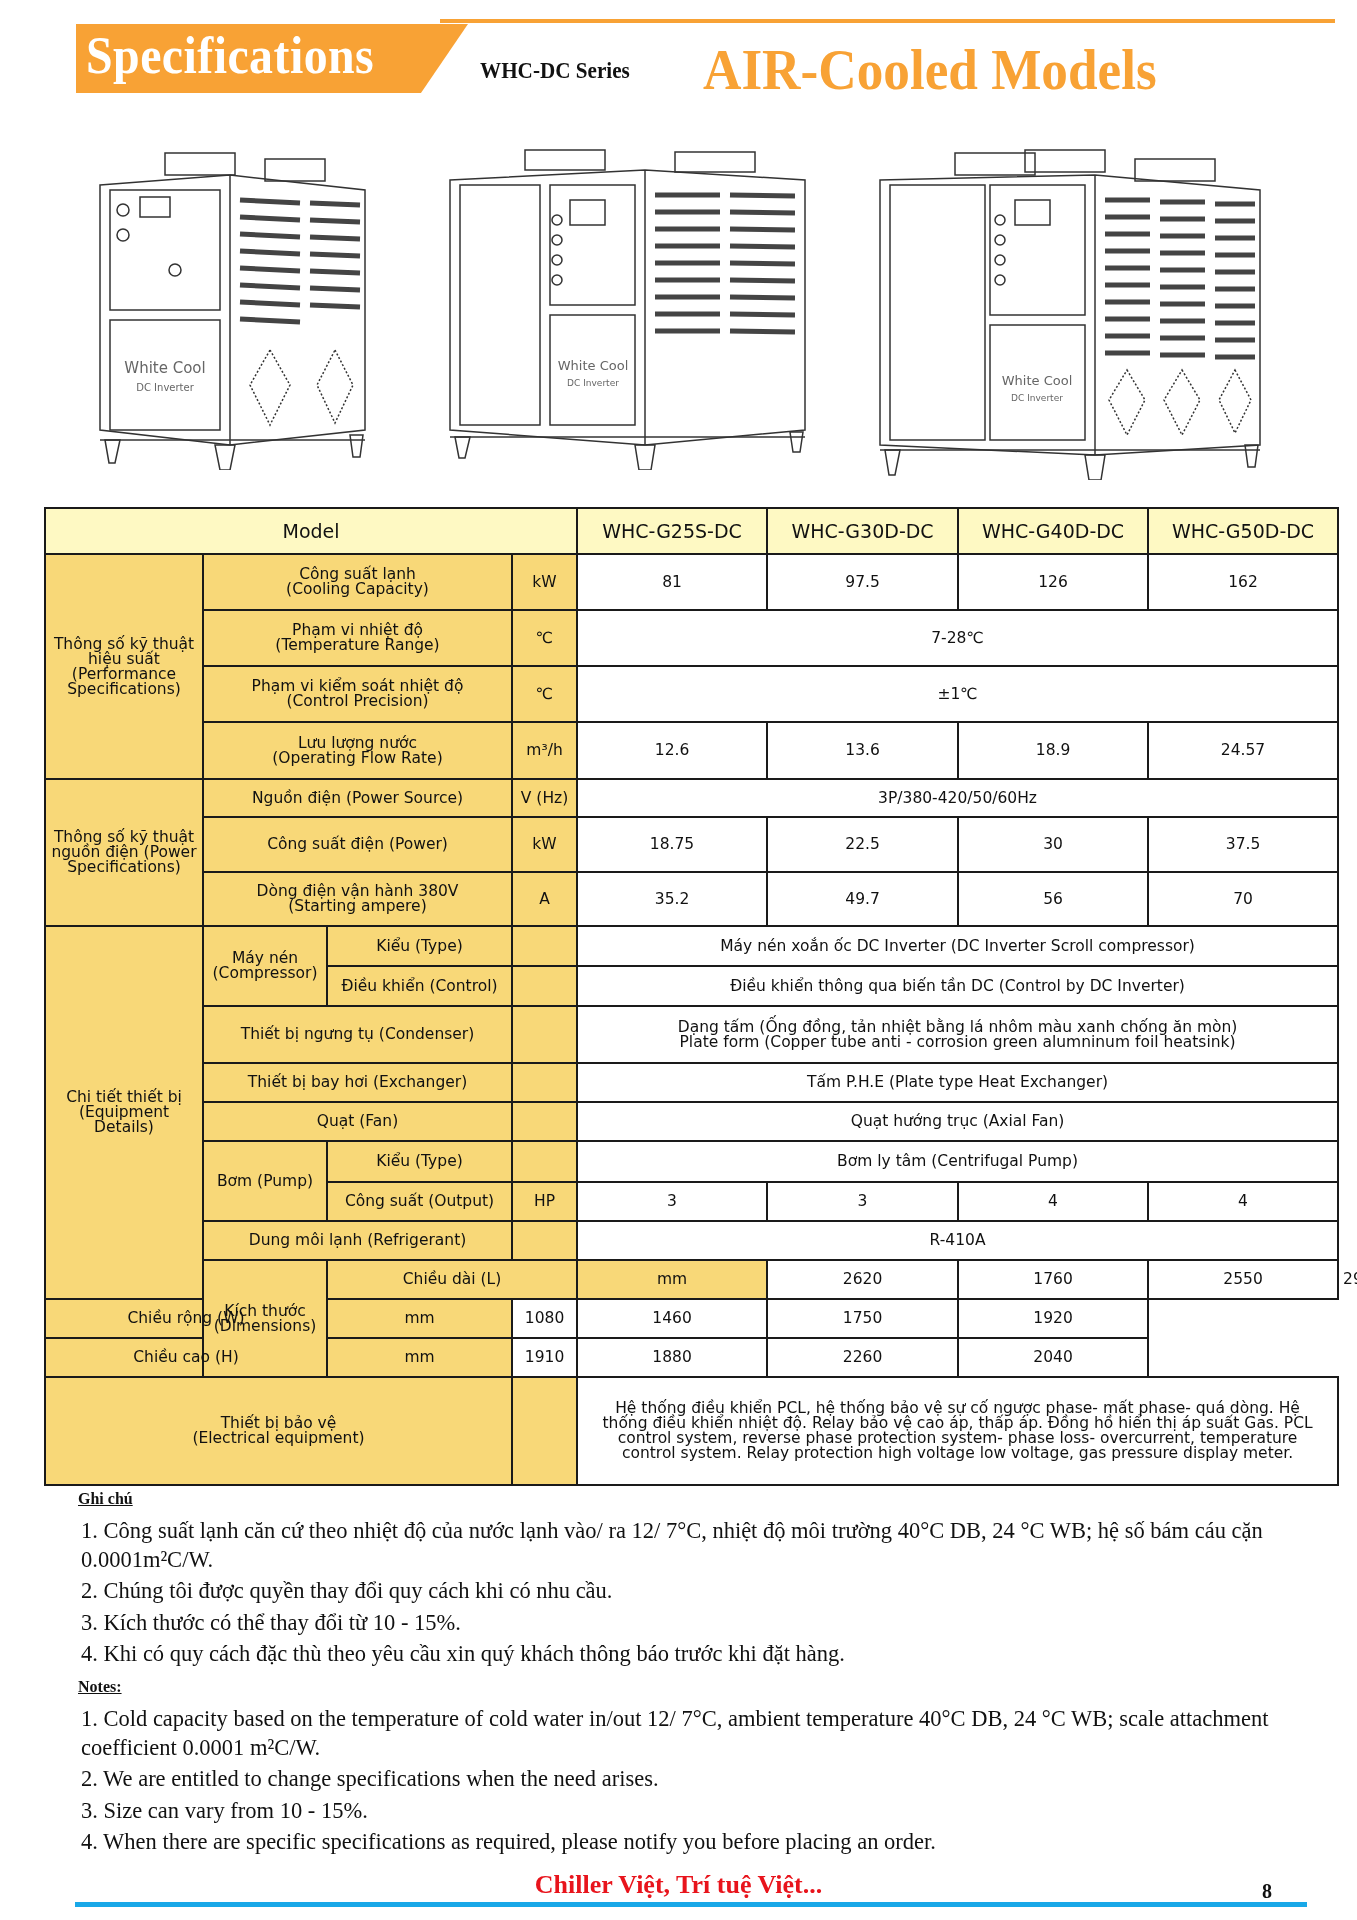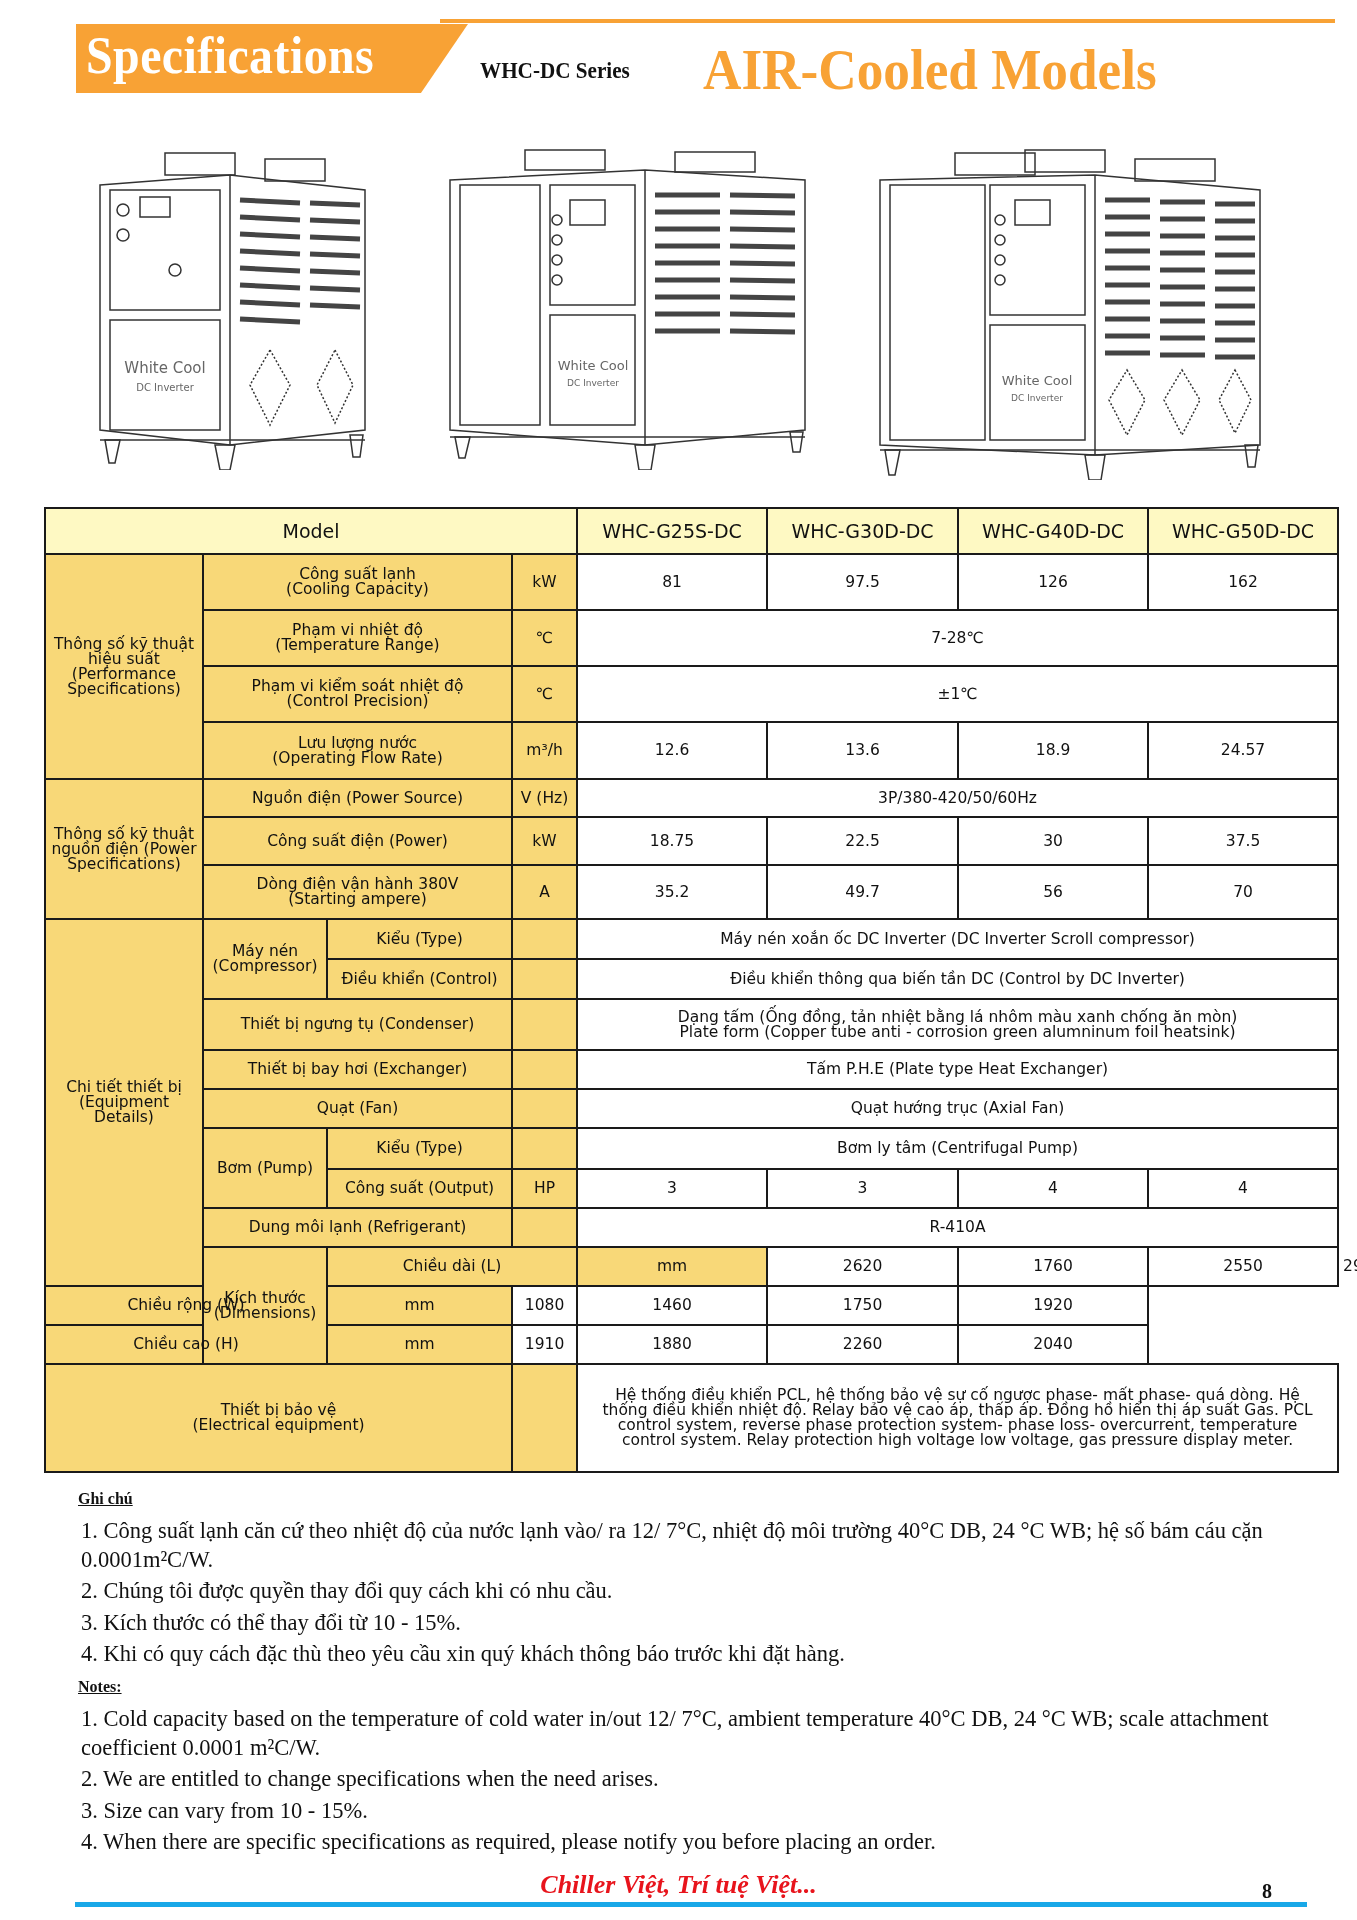--- a/index.html
+++ b/index.html
@@ -19,21 +19,21 @@
   table.spec td, table.spec th{border:2px solid #1a1a1a;text-align:center;vertical-align:middle;padding:0 4px;font-size:15.5px;line-height:15px;font-weight:normal;}
   table.spec th{background:#fef9c3;font-size:19px;height:42px;}
   .y{background:#f8d878;}
   .w{background:#fff;}
   .v{font-size:15px;border-radius:6px;}
   .small{font-size:15px;line-height:15px;}
   
   .notes{left:78px;top:1484px;width:1265px;font-family:"Liberation Serif","DejaVu Serif",serif;font-size:22.5px;line-height:28.6px;color:#111;}
   .notes h3{margin:0;font-size:16px;font-weight:bold;text-decoration:underline;line-height:30px;}
   .notes p{margin:3px;}
-  .slogan{left:0;width:1357px;top:1870px;text-align:center;font-family:"Liberation Serif","DejaVu Serif",serif;font-style:italic;font-weight:bold;font-size:26px;color:#e8141c;}
+  .slogan{left:0;width:1357px;top:1870px;text-align:center;font-family:"Liberation Serif","DejaVu Serif",serif;font-weight:bold;font-size:26px;color:#e8141c;}
   .pageno{left:1262px;top:1880px;font-family:"Liberation Serif","DejaVu Serif",serif;font-weight:bold;font-size:20px;color:#111;}
   .bottom-line{left:75px;top:1902px;width:1232px;height:5px;background:#19a8e8;}
 </style>
 </head>
 <body>
 
 <div class="abs top-line"></div>
 <div class="abs spec-box"></div>
 <div class="abs spec-title">Specifications</div>
 <div class="abs series">WHC-DC Series</div>
@@ -226,21 +226,21 @@
     <td class="w v">18.9</td>
     <td class="w v">24.57</td>
   </tr>
 
   <tr style="height:38px">
     <td rowspan="3" class="y">Thông số kỹ thuật nguồn điện (Power Specifications)</td>
     <td colspan="2" class="y">Nguồn điện (Power Source)</td>
     <td class="y">V (Hz)</td>
     <td colspan="4" class="w v">3P/380-420/50/60Hz</td>
   </tr>
-  <tr style="height:48px">
+  <tr style="height:55px">
     <td colspan="2" class="y">Công suất điện (Power)</td>
     <td class="y">kW</td>
     <td class="w v">18.75</td>
     <td class="w v">22.5</td>
     <td class="w v">30</td>
     <td class="w v">37.5</td>
   </tr>
   <tr style="height:54px">
     <td colspan="2" class="y"><span>Dòng điện vận hành 380V</span><br><span>(Starting ampere)</span></td>
     <td class="y">A</td>
@@ -255,21 +255,21 @@
     <td rowspan="2" class="y">Máy nén (Compressor)</td>
     <td class="y">Kiểu (Type)</td>
     <td class="y"></td>
     <td colspan="4" class="w v">Máy nén xoắn ốc DC Inverter (DC Inverter Scroll compressor)</td>
   </tr>
   <tr style="height:40px">
     <td class="y">Điều khiển (Control)</td>
     <td class="y"></td>
     <td colspan="4" class="w v">Điều khiển thông qua biến tần DC (Control by DC Inverter)</td>
   </tr>
-  <tr style="height:51px">
+  <tr style="height:57px">
     <td colspan="2" class="y">Thiết bị ngưng tụ (Condenser)</td>
     <td class="y"></td>
     <td colspan="4" class="w small"><span>Dạng tấm (Ống đồng, tản nhiệt bằng lá nhôm màu xanh chống ăn mòn)</span><br><span>Plate form (Copper tube anti - corrosion green alumninum foil heatsink)</span></td>
   </tr>
   <tr style="height:39px">
     <td colspan="2" class="y">Thiết bị bay hơi (Exchanger)</td>
     <td class="y"></td>
     <td colspan="4" class="w v">Tấm P.H.E (Plate type Heat Exchanger)</td>
   </tr>
   <tr style="height:39px">

